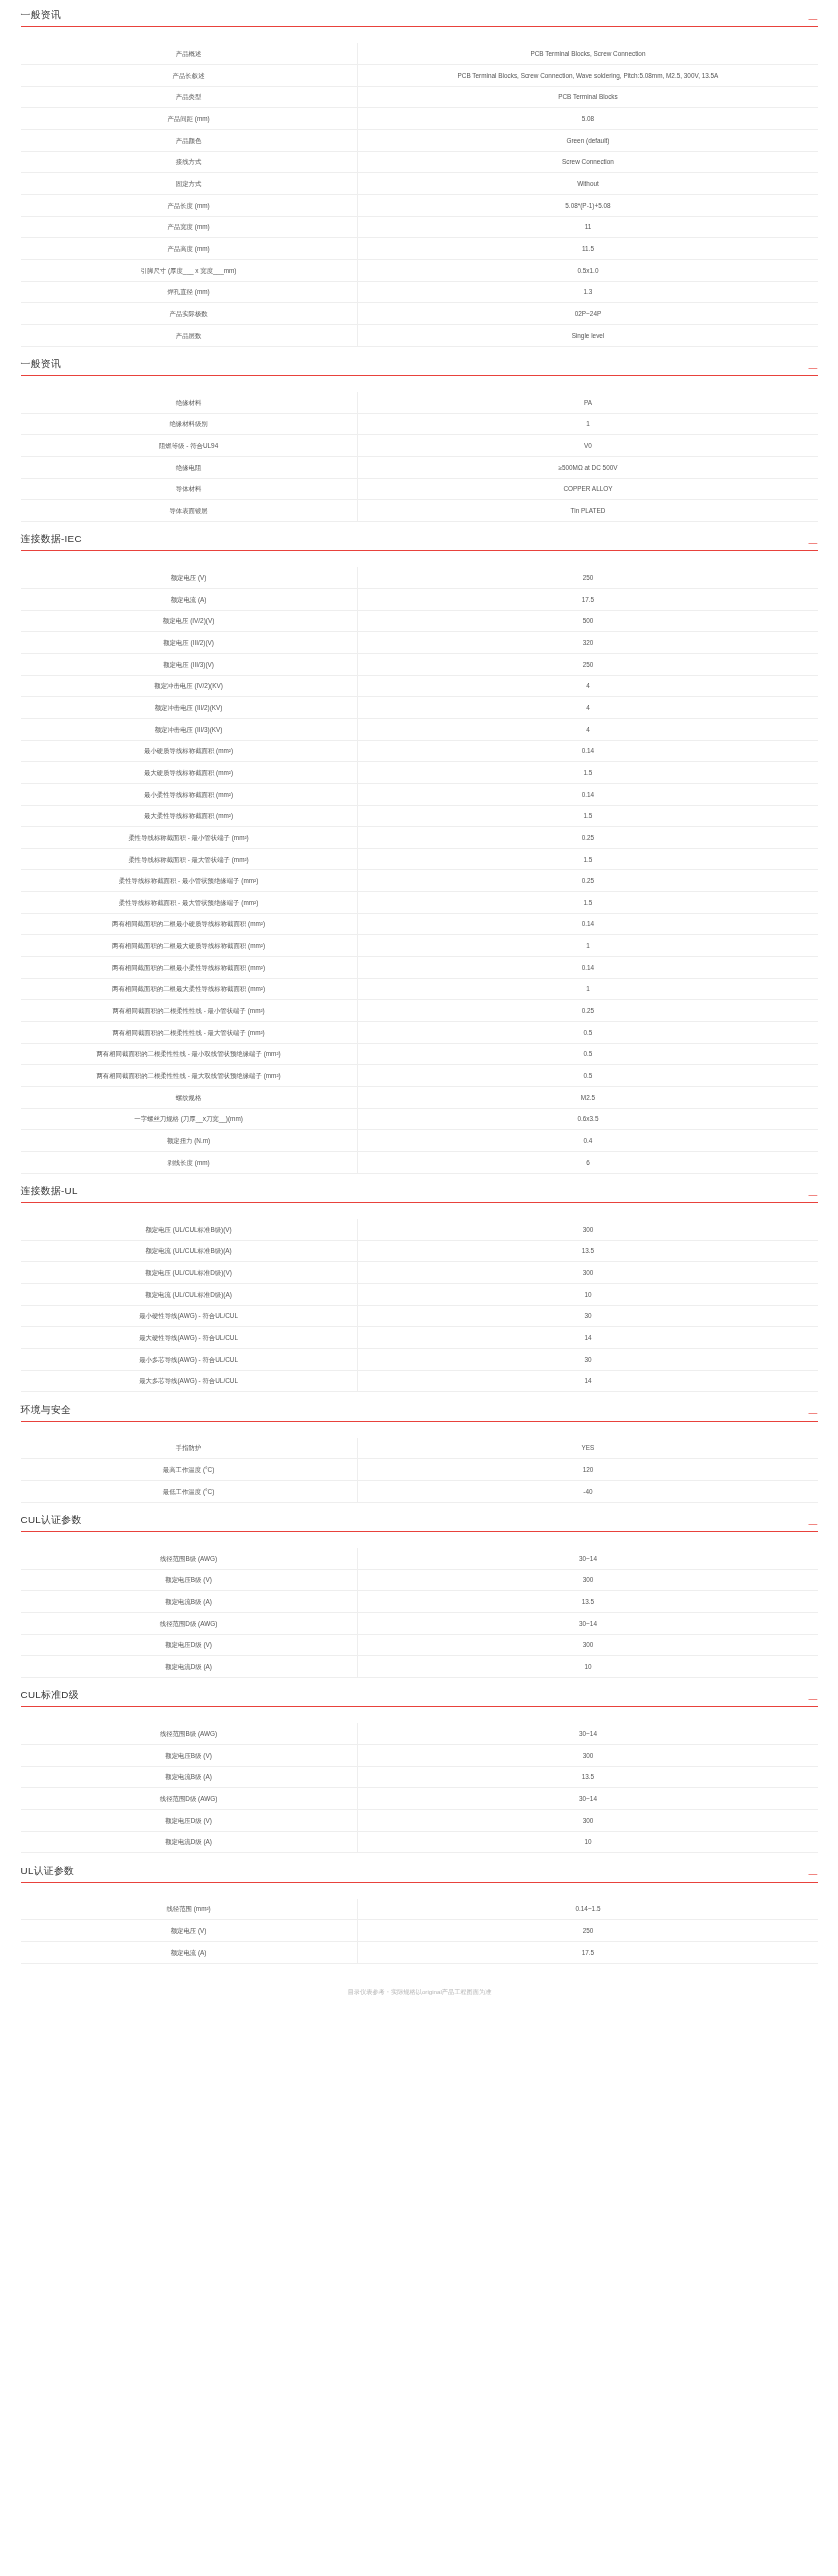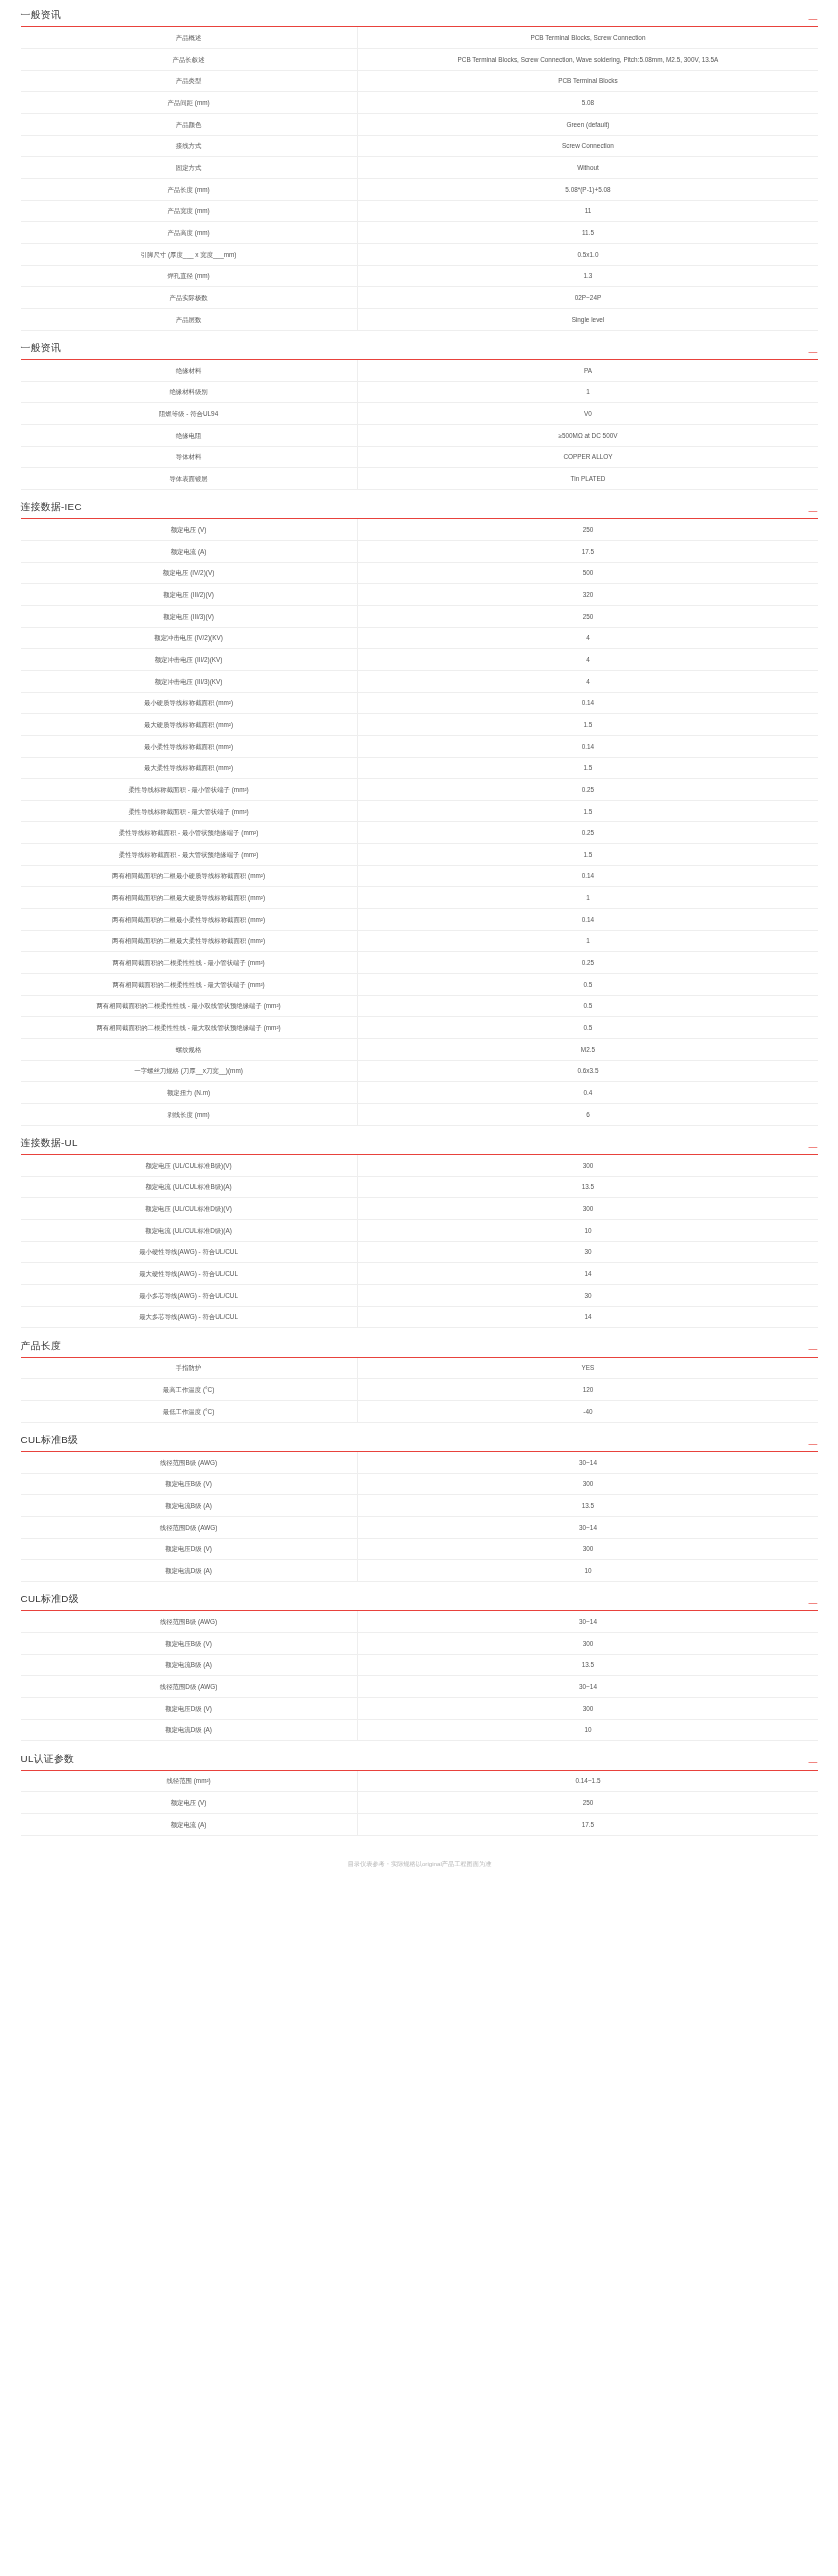--- a/index.html
+++ b/index.html
@@ -21,21 +21,21 @@
   .section {
     margin-bottom: 11.3px;
   }
   .section-header {
     position: relative;
     display: flex;
     align-items: flex-end;
     justify-content: space-between;
     border-bottom: 1px solid #e8423c;
     padding-bottom: 4.1px;
-    margin-bottom: 0px;
+    margin-bottom: 16px;
   }
   .section-title {
     font-size: 9.8px;
     color: #333333;
     font-weight: normal;
     letter-spacing: 0.3px;
   }
   .section-dash {
     color: #e8423c;
     font-size: 8.8px;
@@ -339,21 +339,21 @@
             </tr>
             <tr>
               <td class="k">最大多芯导线(AWG) - 符合UL/CUL</td>
               <td class="v">14</td>
             </tr>
           </tbody>
         </table>
       </div>
       <div class="section">
         <div class="section-header">
-          <div class="section-title">产品长度</div>
+          <div class="section-title">环境与安全</div>
           <div class="section-dash">—</div>
         </div>
         <table class="spec">
           <tbody>
             <tr>
               <td class="k">手指防护</td>
               <td class="v">YES</td>
             </tr>
             <tr>
               <td class="k">最高工作温度 (°C)</td>
@@ -361,21 +361,21 @@
             </tr>
             <tr>
               <td class="k">最低工作温度 (°C)</td>
               <td class="v">-40</td>
             </tr>
           </tbody>
         </table>
       </div>
       <div class="section">
         <div class="section-header">
-          <div class="section-title">CUL标准B级</div>
+          <div class="section-title">CUL认证参数</div>
           <div class="section-dash">—</div>
         </div>
         <table class="spec">
           <tbody>
             <tr>
               <td class="k">线径范围B级 (AWG)</td>
               <td class="v">30~14</td>
             </tr>
             <tr>
               <td class="k">额定电压B级 (V)</td>

